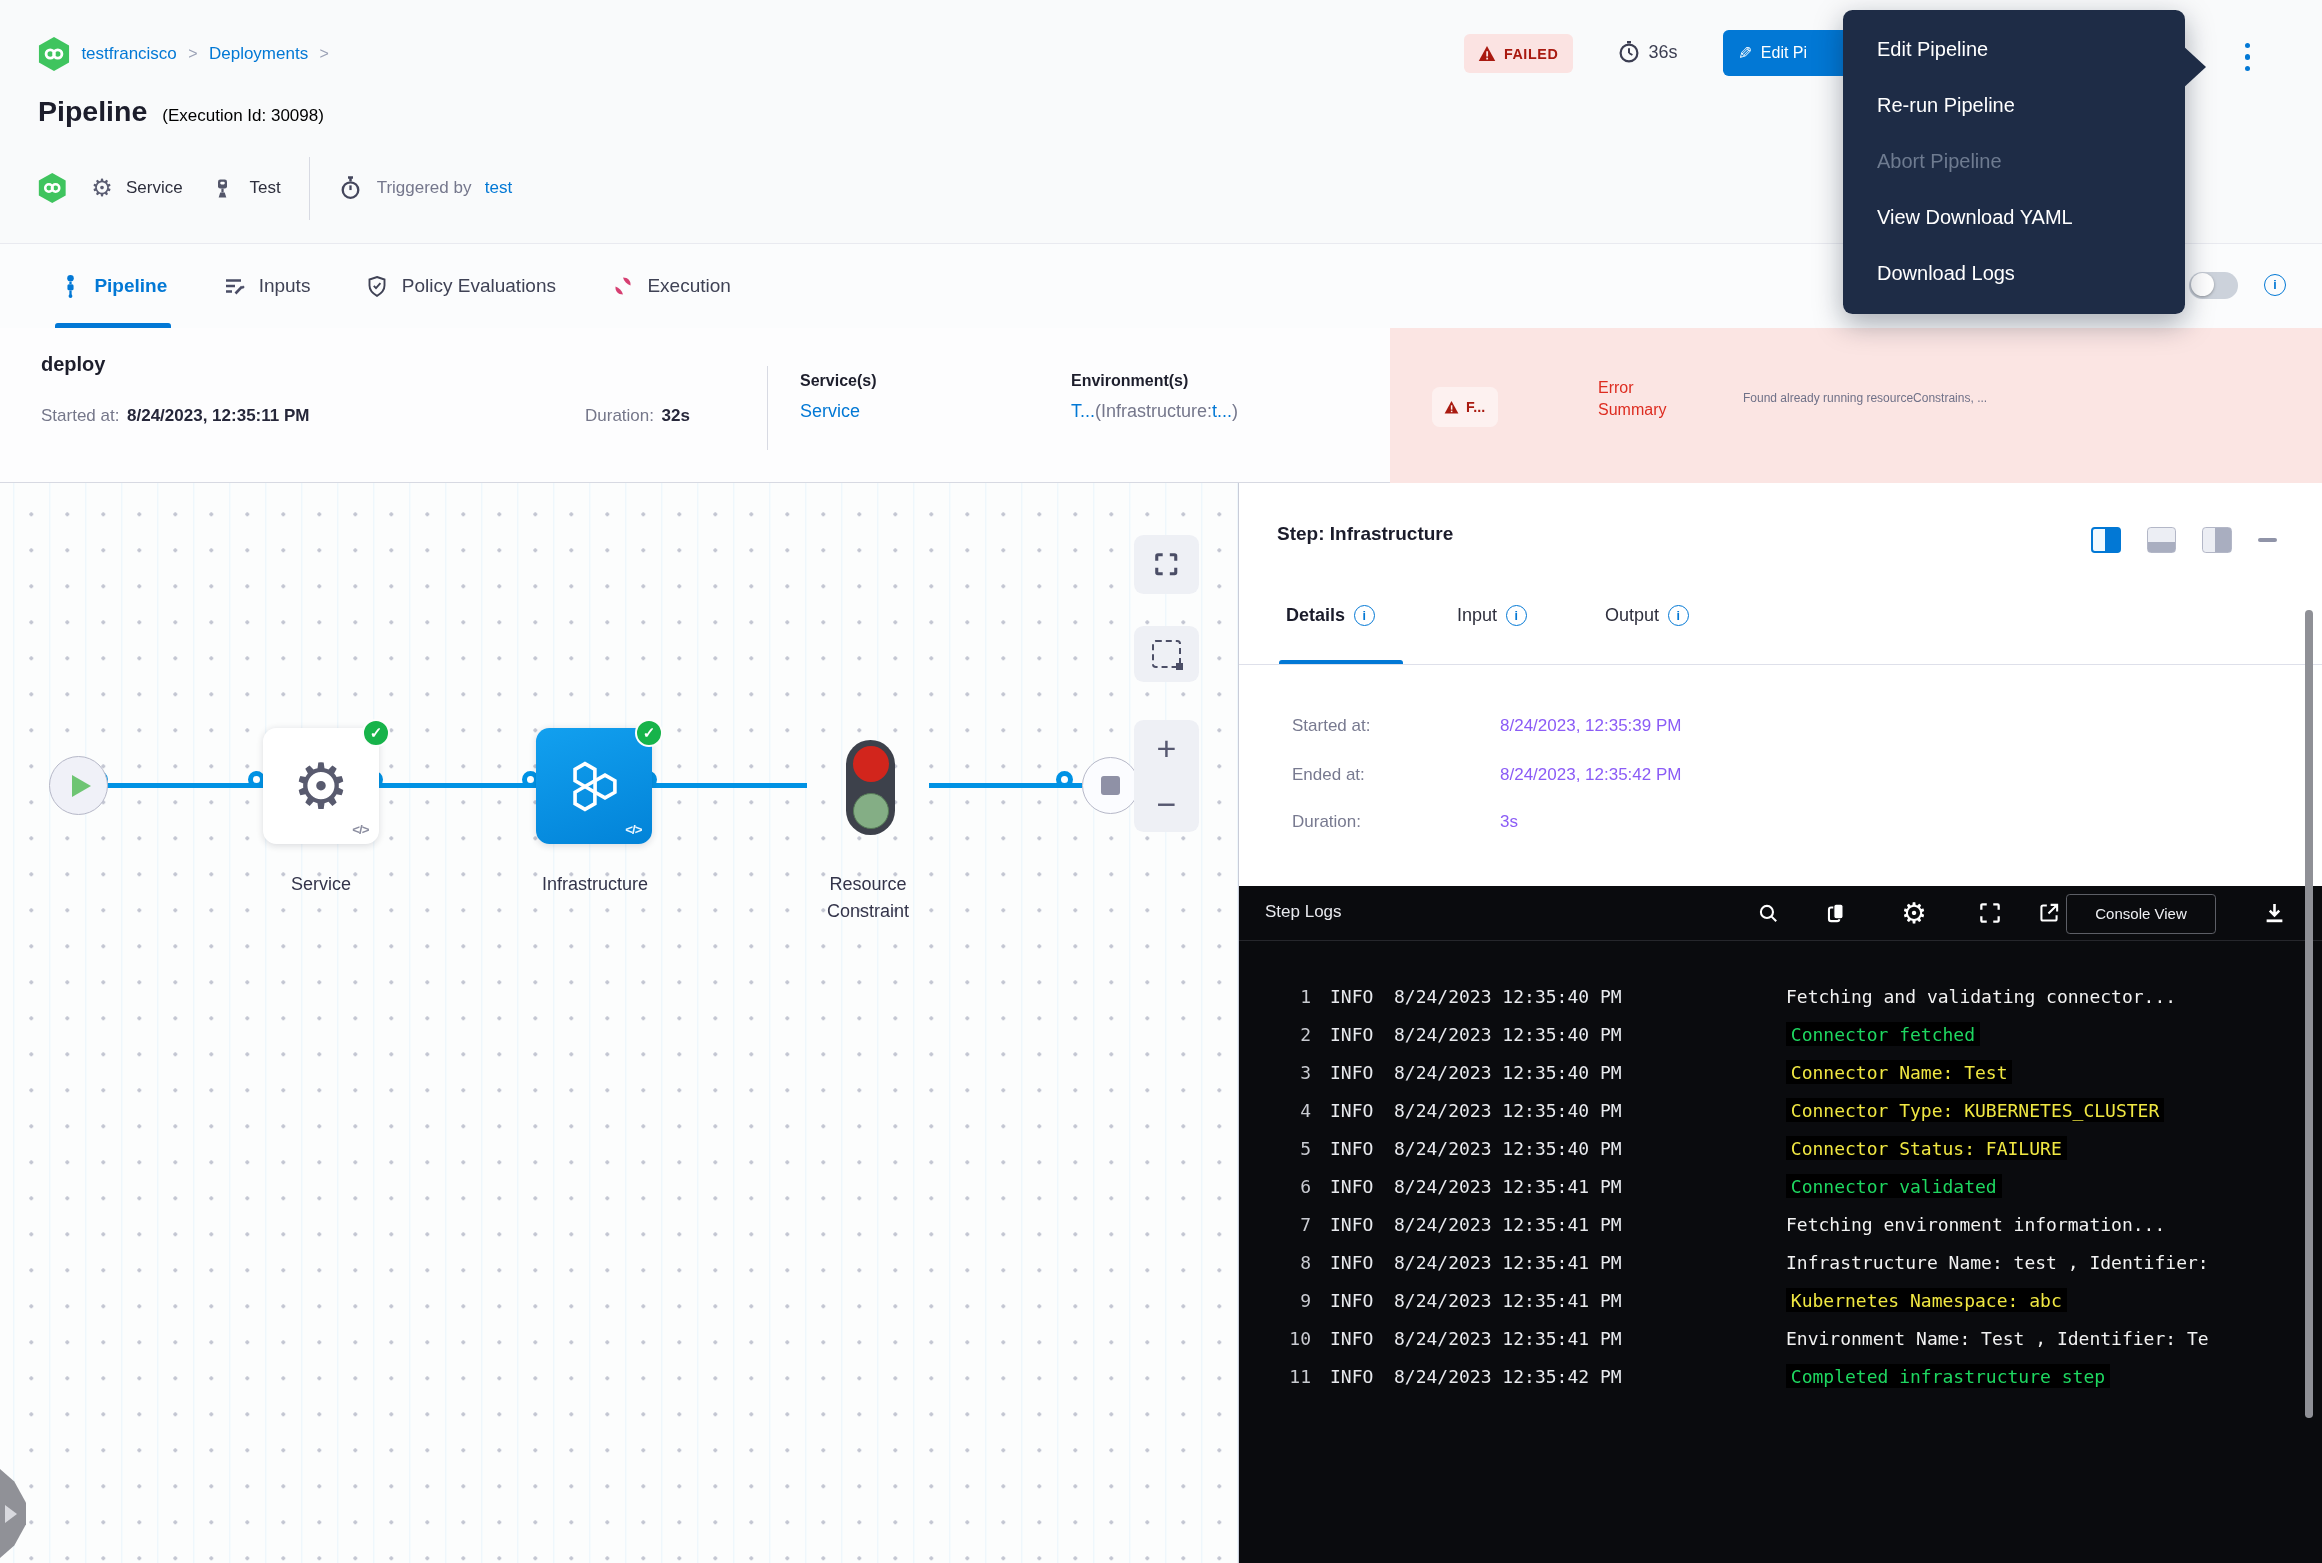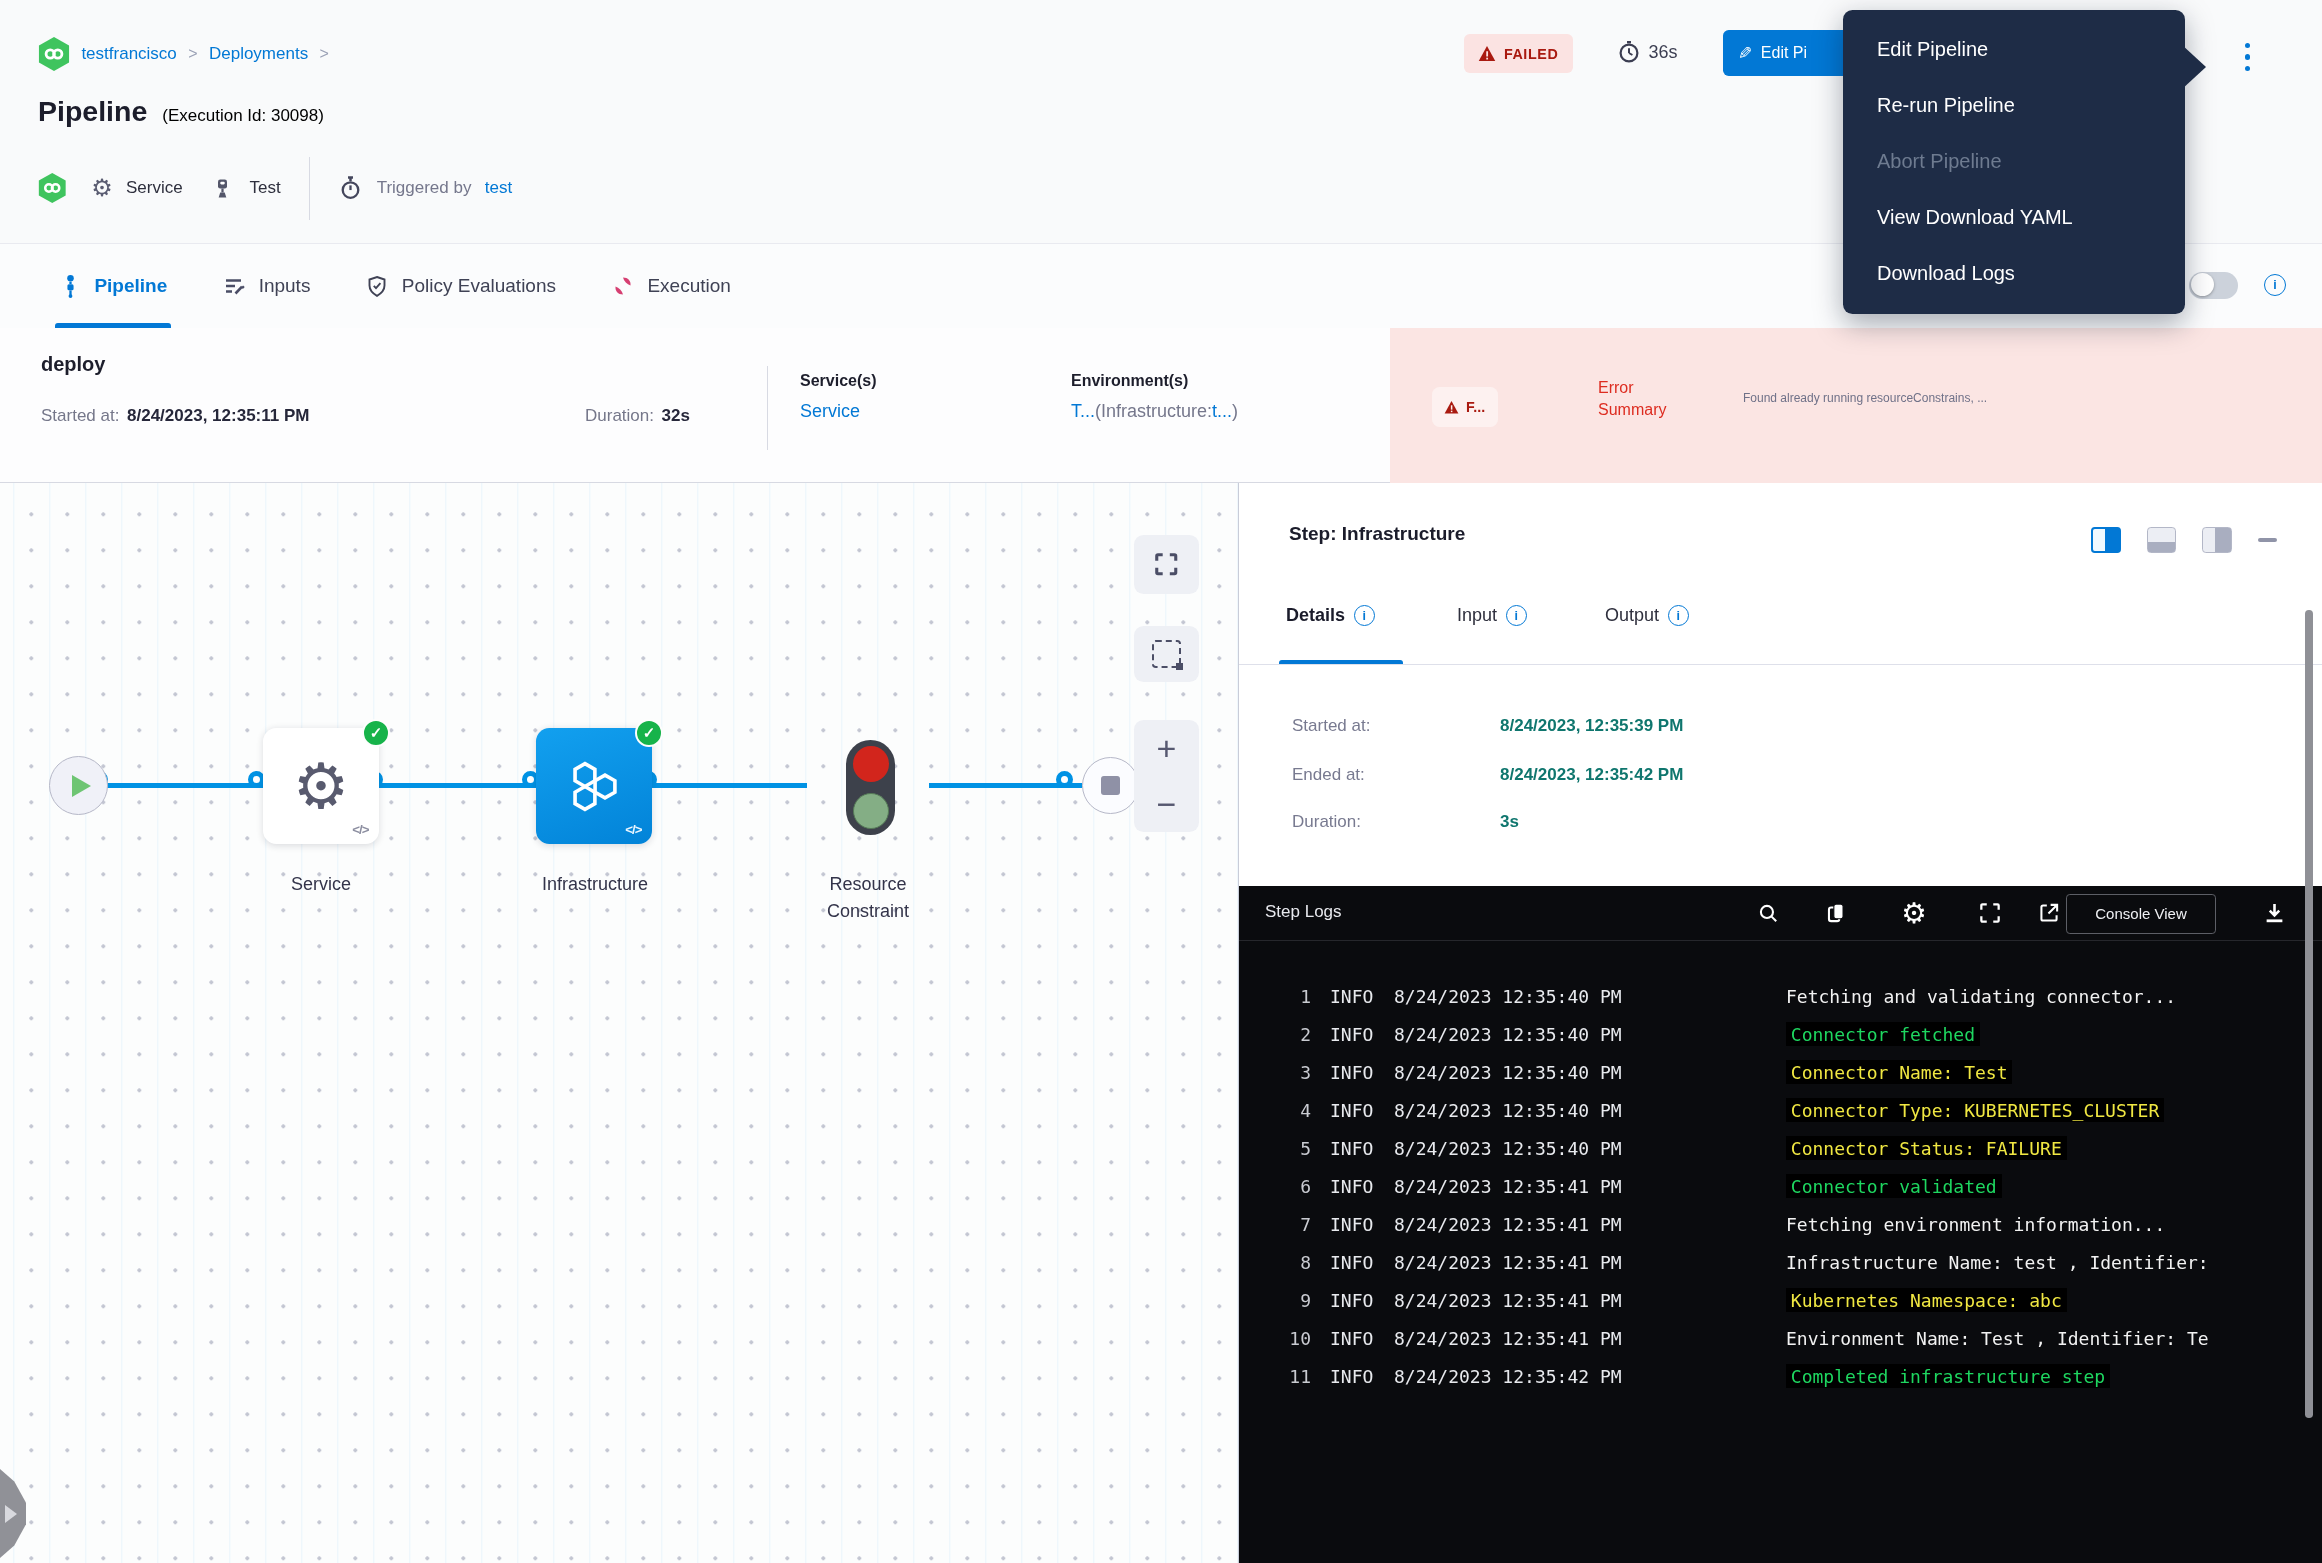--- a/index.html
+++ b/index.html
@@ -95,37 +95,37 @@
   .canvas-btn { position:absolute; left:1134px; width:65px; background:#eef0f5; border-radius:9.5px; display:flex; align-items:center; justify-content:center; cursor:pointer; }
   .btn-fullscreen { top:52px; height:59px; }
   .btn-marquee { top:143px; height:56px; }
   .zoom-group { position:absolute; left:1134px; top:237px; width:65px; height:112px; background:#eef0f5; border-radius:9.5px; display:flex; flex-direction:column; }
   .zoom-group .zbtn { flex:1; display:flex; align-items:center; justify-content:center; font-size:34px; color:#565870; cursor:pointer; }
   .marquee-box { width:28.5px; height:28.5px; border:2.4px dashed #4b4e66; border-radius:3.8px; position:relative; }
   .marquee-box i { position:absolute; right:-3.8px; bottom:-3.8px; width:6.7px; height:6.7px; background:#4b4e66; }
 
   
   .panel { position:absolute; left:1239px; top:483px; width:1083px; height:1080px; background:#fff; }
-  .panel-title { position:absolute; left:50px; top:40px; font-size:19px; font-weight:700; color:#1b1c2b; }
+  .panel-title { position:absolute; left:38px; top:40px; font-size:19px; font-weight:700; color:#1b1c2b; }
   .layout-icons { position:absolute; left:852px; top:44px; display:flex; align-items:center; gap:26px; }
   .lay { width:29.5px; height:26px; border-radius:3.8px; cursor:pointer; }
   .lay-right-active { border:2.9px solid #0278d5; background:linear-gradient(90deg,#f0f9ff 0 45%, #0278d5 45%); }
   .lay-bottom { border:1.9px solid #b3b7c7; background:linear-gradient(#eceef4 0 58%, #a9aec0 58%); }
   .lay-right { border:1.9px solid #b3b7c7; background:linear-gradient(90deg,#eceef4 0 42%, #a9aec0 42%); }
   .lay-minus { width:19px; height:4.8px; border-radius:2.9px; background:#9094a8; cursor:pointer; }
 
   .panel-tabs { position:absolute; left:0; top:122px; width:100%; height:59px; }
   .ptab { position:absolute; display:flex; align-items:center; gap:8.6px; font-size:18px; color:#2e2f3d; cursor:pointer; }
   .ptab.active { font-weight:700; color:#1b1c2b; }
   .ptab-underline { position:absolute; left:40px; top:177px; width:124px; height:4.8px; background:#0278d5; border-radius:2.9px 2.9px 0 0; }
   .panel-divider { position:absolute; left:0; top:181px; width:100%; height:1px; background:#dee0ea; }
 
   .field-row { position:absolute; left:53px; display:flex; font-size:17px; }
   .field-row .fk { width:208px; color:#787a90; }
-  .field-row .fv { color:#0f766e; font-weight:700; }
+  .field-row .fv { color:#8b5cf6; font-weight:400; }
 
   
   .logs { position:absolute; left:0; top:403px; right:0; bottom:0; background:#0a0b0e; }
   .logs-header { position:absolute; left:0; top:0; width:100%; height:55px; border-bottom:1px solid #26272c; }
   .logs-title { position:absolute; left:26px; top:16px; font-size:17px; color:#e8e9ee; }
   .licon { position:absolute; top:12.4px; width:30px; height:30px; display:flex; align-items:center; justify-content:center; cursor:pointer; }
   .console-btn { position:absolute; left:827px; top:7.6px; width:150px; height:40px; border:1px solid #5d5f66; border-radius:3.8px; background:transparent; color:#f0f1f4; font-size:15px; cursor:pointer; font-family:inherit; }
   .gear-white { font-size:28.5px; color:#fff; line-height:1; }
 
   .log-rows { position:absolute; left:0; top:55px; right:0; bottom:0; overflow:hidden; font-family:"DejaVu Sans Mono", monospace; font-size:18px; padding-top:36px; }

